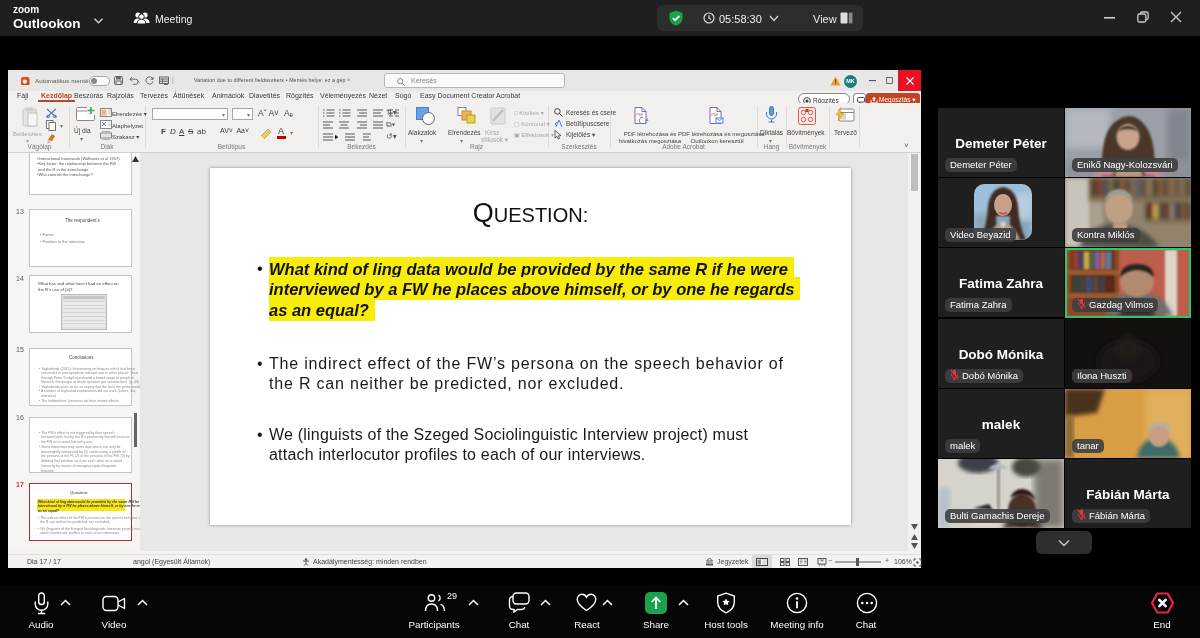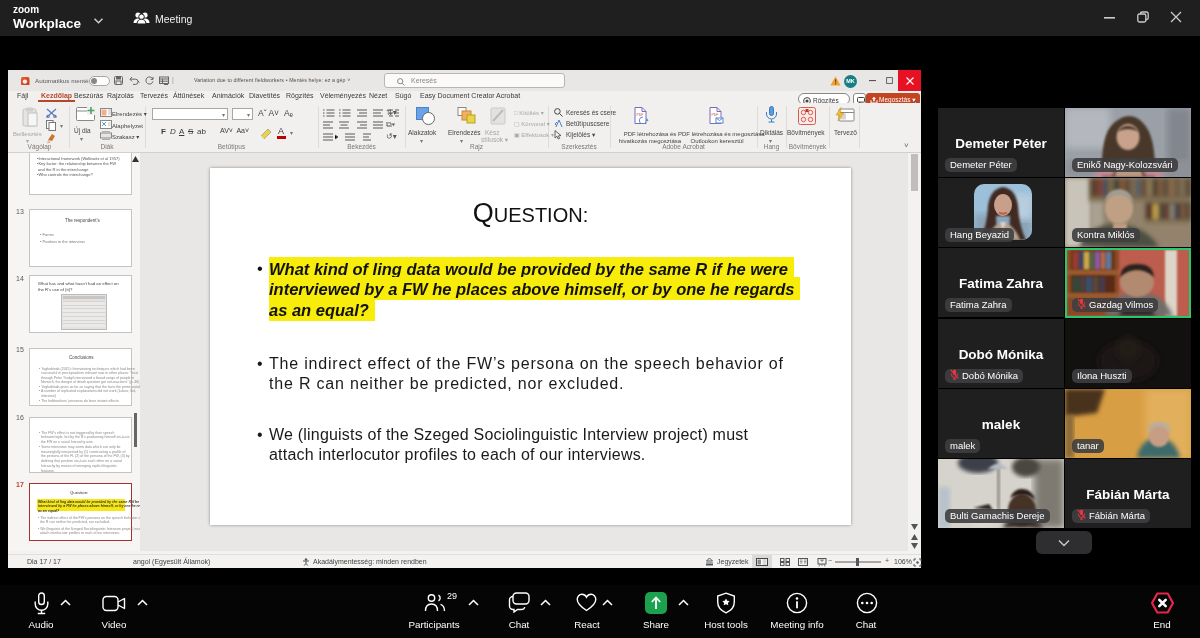--- a/index.html
+++ b/index.html
@@ -41,34 +41,53 @@
 
 #toolbar{position:absolute;left:0;top:585px;width:1200px;height:53px;background:#050505}
 .tlabel{position:absolute;top:34px;width:100%;text-align:center;font-size:9.8px;color:#fff}
 </style>
 </head>
 <body>
 
 <div id="topbar">
   <div class="zlogo">
       <span class="z1">zoom</span>
-      <span class="z2">Workplace</span>
+      <span class="z2">Outlookon</span>
     </div>
   <svg class="abs" style="left:93px;top:17px" width="11" height="8" viewBox="0 0 12 9">
       <path d="M1.5 2 L6 6.5 L10.5 2" stroke="#ccc" stroke-width="1.7" fill="none"></path>
     </svg>
   <svg class="abs" style="left:133px;top:11px" width="17" height="14" viewBox="0 0 17 14">
       <circle cx="5" cy="4" r="2.6" fill="#fff"></circle>
       <circle cx="12" cy="4" r="2.6" fill="#fff"></circle>
       <path d="M0.5 12 c0-3 2-4.6 4.5-4.6 s4.5 1.6 4.5 4.6 z" fill="#fff"></path>
       <path d="M7.6 12 c0-3 2-4.6 4.5-4.6 s4.4 1.6 4.4 4.6 z" fill="#fff"></path>
       <circle cx="8.5" cy="5.8" r="2.8" fill="#fff" stroke="#1f1f1f" stroke-width="1"></circle>
       <path d="M4 13 c0-3 2-4.8 4.5-4.8 s4.5 1.8 4.5 4.8 z" fill="#fff" stroke="#1f1f1f" stroke-width="1"></path>
     </svg>
   <div class="abs" style="left:155px;top:13px;color:#f0f0f0;font-size:10.5px">Meeting</div>
+  <div id="rpill">
+    <svg class="abs" style="left:11px;top:5px" width="16" height="16" viewBox="0 0 16 16">
+        <path d="M8 0.5 L14.5 3 V8 C14.5 12 11.5 14.5 8 15.5 C4.5 14.5 1.5 12 1.5 8 V3 Z" fill="#16a34a"></path>
+        <path d="M4.8 8 l2.2 2.2 L11.4 5.8" stroke="#fff" stroke-width="1.7" fill="none"></path>
+      </svg>
+    <svg class="abs" style="left:46px;top:7px" width="12" height="12" viewBox="0 0 12 12">
+        <circle cx="6" cy="6" r="5" stroke="#ddd" stroke-width="1.2" fill="none"></circle>
+        <path d="M6 3.2 V6.2 L8 7.4" stroke="#ddd" stroke-width="1.2" fill="none"></path>
+      </svg>
+    <div class="abs" style="left:62px;top:8px;color:#eee;font-size:11px">05:58:30</div>
+    <svg class="abs" style="left:112px;top:10px" width="10" height="7" viewBox="0 0 10 7">
+        <path d="M1 1 L5 5.5 L9 1" stroke="#ccc" stroke-width="1.4" fill="none"></path>
+      </svg>
+    <div class="abs" style="left:156px;top:8px;color:#eee;font-size:11px">View</div>
+    <svg class="abs" style="left:183px;top:7px" width="13" height="12" viewBox="0 0 13 12">
+        <rect x="0.5" y="0.5" width="7" height="11" rx="1" fill="#ddd"></rect>
+        <rect x="8.8" y="0.5" width="3.7" height="11" rx="1" fill="#888"></rect>
+      </svg>
+  </div>
   <div class="wbtn" style="left:1099px;width:22px">
       <svg class="abs" style="left:5px;top:17px" width="11" height="2" viewBox="0 0 11 2">
         <rect width="11" height="1.6" fill="#ccc"></rect>
       </svg>
     </div>
   <div class="wbtn" style="left:1132px;width:22px">
       <svg class="abs" style="left:5px;top:11px" width="12" height="12" viewBox="0 0 12 12">
         <rect x="0.8" y="3" width="8" height="8" rx="1.5" stroke="#ccc" stroke-width="1.3" fill="none"></rect>
         <path d="M3.5 3 V2.5 a1.5 1.5 0 0 1 1.5-1.5 h4.5 a1.7 1.7 0 0 1 1.7 1.7 V7 a1.5 1.5 0 0 1-1.5 1.5 H9" stroke="#ccc" stroke-width="1.3" fill="none"></path>
       </svg>
@@ -540,21 +559,21 @@
         <rect y="30" width="58" height="26" fill="#8aa4b8" filter="url(#b3)"></rect>
         <rect x="40" y="10" width="18" height="26" fill="#b8cede" filter="url(#b3)"></rect>
         <path d="M29 3 Q16 5 14 22 Q13 42 6 56 L24 56 Q22 40 22 32 L36 32 Q36 40 34 56 L52 56 Q45 42 44 22 Q42 5 29 3 Z" fill="#402c24" filter="url(#b1)"></path>
         <ellipse cx="29" cy="21" rx="9" ry="11" fill="#c8a089"></ellipse>
         <path d="M20 18 h7.5 M30.5 18 h7.5" stroke="#3a2c28" stroke-width="3" filter="url(#b1)"></path>
         <path d="M25 28.5 q4 2.5 8 0" stroke="#c05a50" stroke-width="1.8" fill="none"></path>
         <path d="M12 56 Q18 40 29 39 Q40 40 46 56 Z" fill="#b3a18c" filter="url(#b1)"></path>
         <path d="M26 38 L29 46 L32 38 Z" fill="#ddd8d0" filter="url(#b1)"></path>
       </svg>
     </div>
-    <div class="nlabel">Hang Beyazid</div>
+    <div class="nlabel">Video Beyazid</div>
   </div>
 
   <div class="tile" style="left:1065px;top:178px">
     <svg width="126" height="69">
       <rect width="126" height="69" fill="#93836c"></rect>
       <rect width="26" height="69" fill="#c9c4ba" filter="url(#b2)"></rect>
       <g filter="url(#b2)">
         <rect x="24" y="0" width="102" height="20" fill="#6e5e46"></rect>
         <rect x="27" y="1" width="5" height="17" fill="#54382a"></rect>
           <rect x="33" y="1" width="4" height="17" fill="#86322a"></rect>

